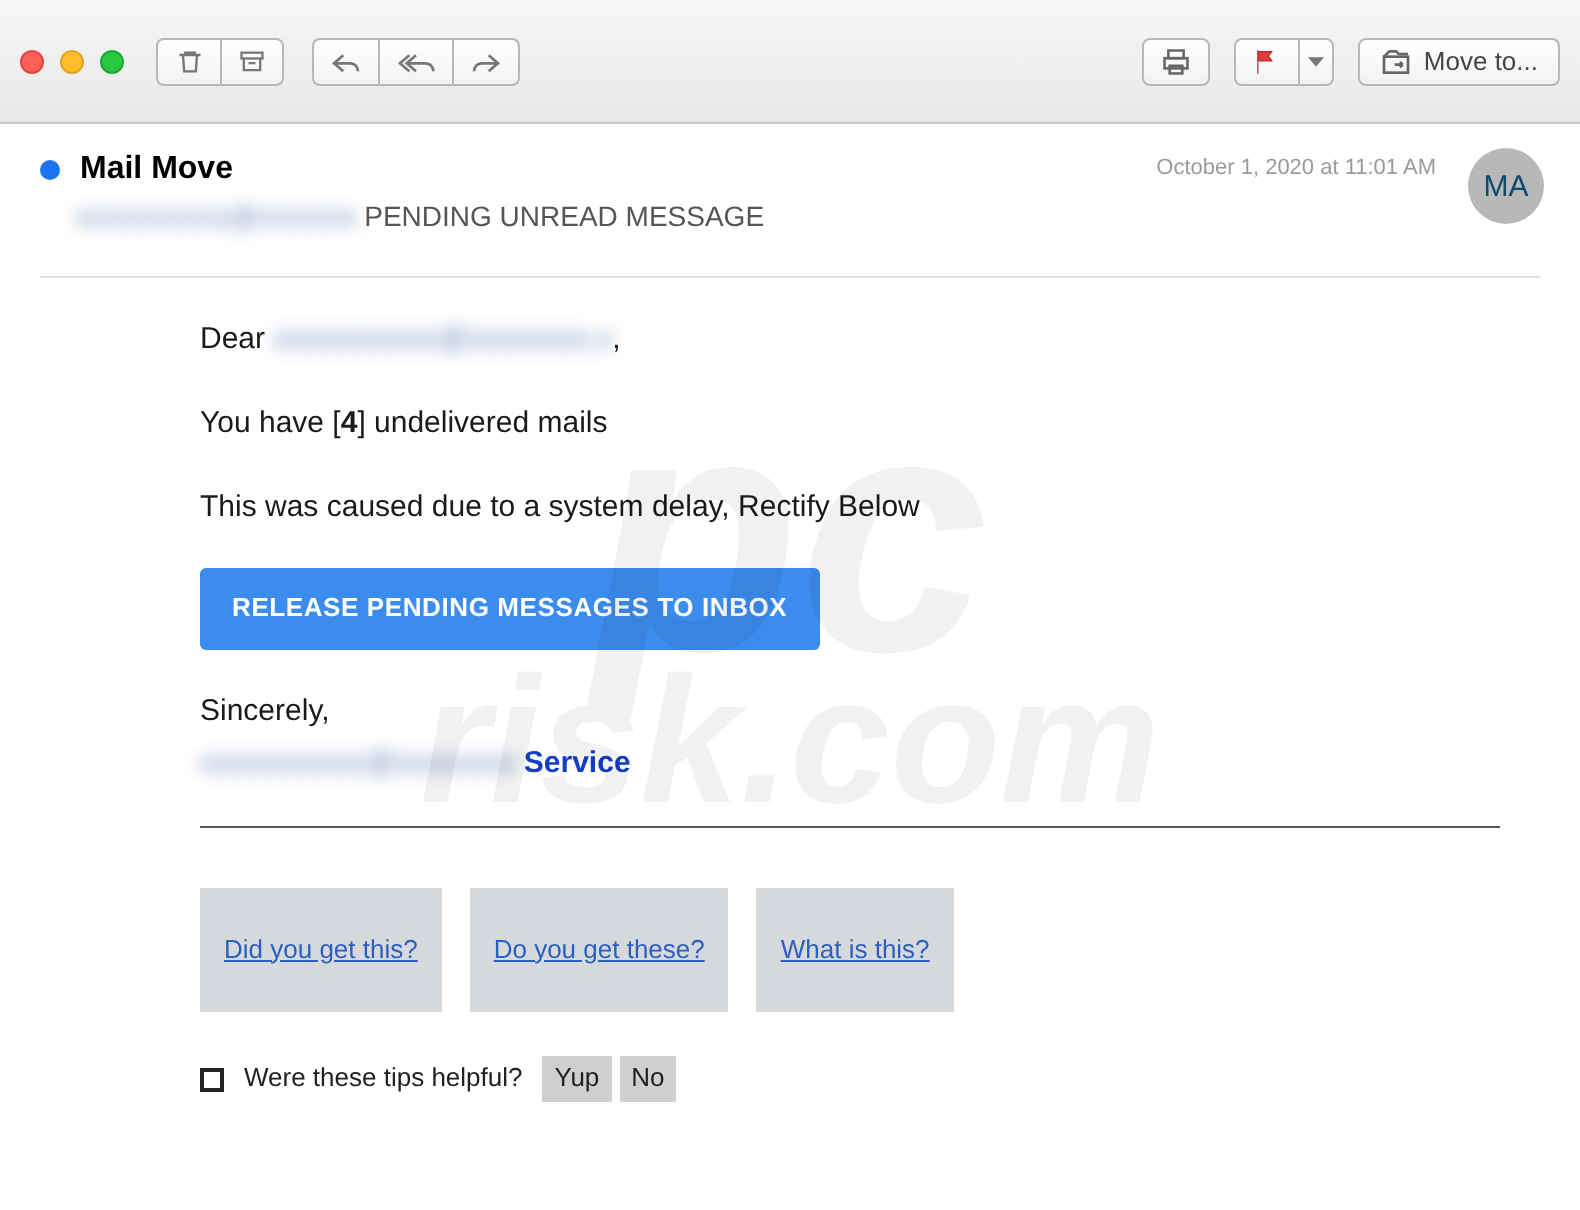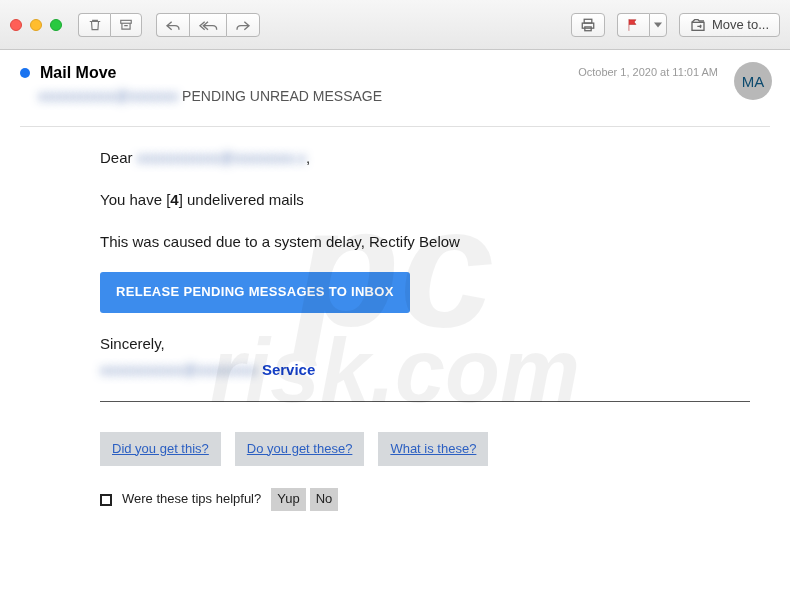--- a/index.html
+++ b/index.html
@@ -5,21 +5,21 @@
   * { box-sizing: border-box; margin: 0; padding: 0; }
   body {
     font-family: -apple-system, "Helvetica Neue", Arial, sans-serif;
     background: #fff;
     width: 790px;
     height: 605px;
     overflow: hidden;
     position: relative;
   }
   .toolbar {
-    height: 50px;
+    height: 62px;
     background: linear-gradient(#f6f6f6, #e8e8e8);
     border-bottom: 1px solid #c8c8c8;
     display: flex;
     align-items: center;
     padding: 0 10px;
     gap: 6px;
   }
   .traffic { display: flex; gap: 8px; margin-right: 10px; }
   .dot { width: 12px; height: 12px; border-radius: 50%; }
   .dot.red { background:#ff5f57; border:1px solid #e1483f; }
@@ -92,21 +92,21 @@
     border-radius:3px;
     letter-spacing:0.3px;
     margin-bottom:20px;
   }
   .svc-link { color:#133ec5; font-weight:bold; }
   .blur { color:transparent; text-shadow: 0 0 8px rgba(90,120,180,0.9); }
   .body-sep { height:1px; background:#555; margin:10px 0 30px 0; }
   .prompt-row { display:flex; gap:14px; margin-bottom:22px; }
   .prompt-btn {
     background:#d6d9dc; color:#2b5fc2; font-size:13px;
-    padding:8px 12px; text-decoration:underline;
+    padding:22px 12px; text-decoration:underline;
   }
   .tips-row { display:flex; align-items:center; gap:10px; font-size:13px; color:#222; }
   .chk {
     width:12px; height:12px; border:2px solid #222; display:inline-block;
   }
   .tips-ans { background:#cfcfcf; padding:2px 6px; font-size:13px; }
   .bold4 { font-weight:bold; }
 
   .wm {
     position:absolute; inset:0; pointer-events:none;
@@ -227,21 +227,21 @@
   <p>
     <span class="blur">xxxxxxxxxxx@xxxxxxxx</span>
     <span class="svc-link">Service</span>
   </p>
 
   <div class="body-sep"></div>
 
   <div class="prompt-row">
     <span class="prompt-btn">Did you get this?</span>
     <span class="prompt-btn">Do you get these?</span>
-    <span class="prompt-btn">What is these?</span>
+    <span class="prompt-btn">What is this?</span>
   </div>
 
   <div class="tips-row">
     <span class="chk"></span>
     <span>Were these tips helpful?</span>
     <span class="tips-ans">Yup</span>
     <span class="tips-ans" style="margin-left:-6px;">No</span>
   </div>
 </div>
 

